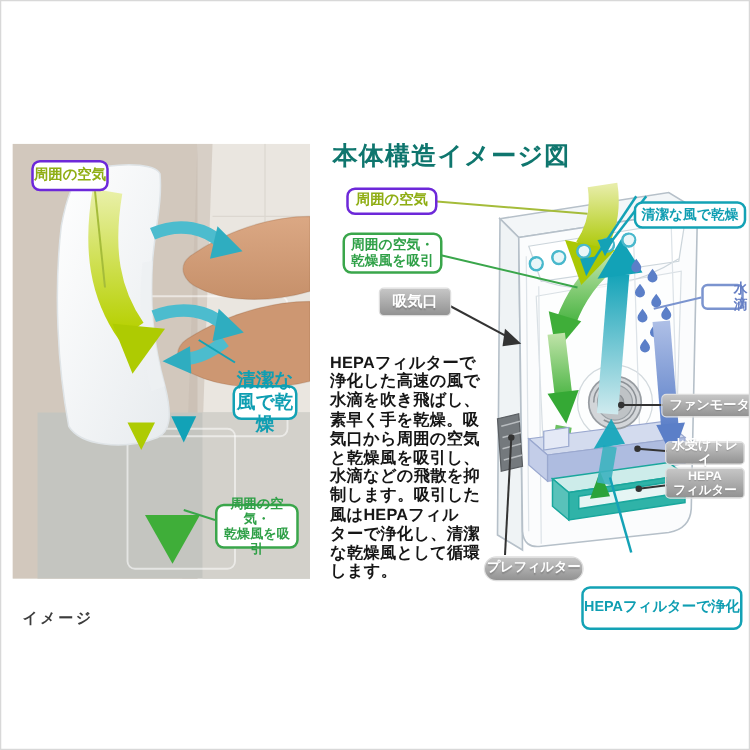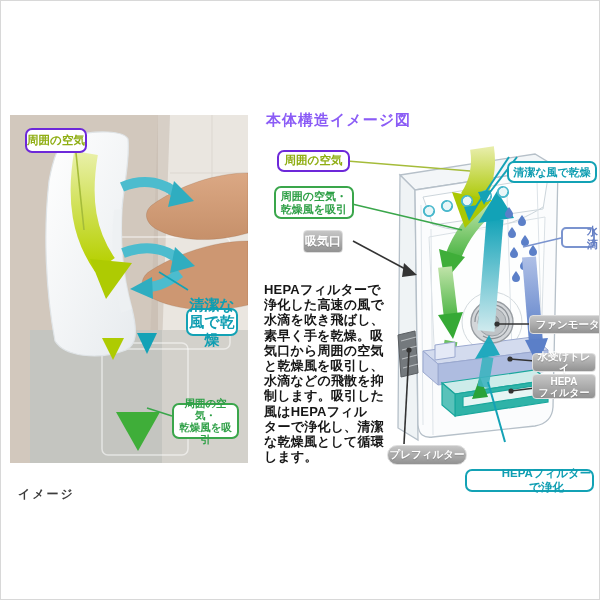--- a/index.html
+++ b/index.html
@@ -13,21 +13,21 @@
   
   .lbl{position:absolute;z-index:6;display:flex;align-items:center;justify-content:center;
        text-align:center;font-weight:bold;background:#fff;white-space:pre-line;
        box-sizing:border-box;line-height:1.15;}
   .yg{border:2px solid #6d28d9;color:#8fae14;border-radius:7px;font-size:11.5px;}
   .gr{border:2px solid #3aa64b;color:#2fa047;border-radius:7px;font-size:11px;}
   .tl{border:2px solid #13a2b5;color:#0f9eb2;border-radius:7px;font-size:11px;margin-top:26px;}
   .bl{border:2px solid #7b94cf;color:#667fc4;border-radius:5px;font-size:11px;}
   .gy{background:linear-gradient(180deg,#c6c6c6,#929292);color:#fff;border-radius:4px;
       border:1px solid #dedede;font-size:10.5px;line-height:1.1;text-shadow:0 1px 1px rgba(0,0,0,.18);}
-  .title{position:absolute;left:266px;top:111px;font-size:15px;font-weight:800;color:#8b5cf6;
+  .title{position:absolute;left:266px;top:111px;font-size:20px;font-weight:800;color:#0f766e;
          letter-spacing:1px;z-index:6;}
   .desc{position:absolute;left:264px;top:282px;width:134px;font-size:13px;line-height:15.2px;
         font-weight:600;color:#161616;white-space:pre-line;letter-spacing:.2px;z-index:6;}
   .caption{position:absolute;left:18px;top:443px;font-size:12px;color:#3c3c3c;
            letter-spacing:2px;z-index:6;font-weight:600;margin-top:43px;}
 </style>
 </head>
 <body>
 
 <div class="frame"></div>
@@ -278,21 +278,21 @@
 水滴などの飛散を抑
 制します。吸引した
 風はHEPAフィル
 ターで浄化し、清潔
 な乾燥風として循環
 します。</div>
 
 <div class="lbl yg" style="left:277px;top:150px;width:73px;height:22px;">周囲の空気</div>
 <div class="lbl gr" style="left:274px;top:186px;width:80px;height:33px;">周囲の空気・
 乾燥風を吸引</div>
-<div class="lbl gy" style="left:303px;top:230px;width:40px;height:23px;font-size:12px;">吸気口</div>
+<div class="lbl gy" style="left:303px;top:230px;width:58px;height:23px;font-size:12px;">吸気口</div>
 <div class="lbl tl" style="left:507px;top:135px;width:90px;height:22px;">清潔な風で乾燥</div>
 <div class="lbl bl" style="left:561px;top:227px;width:34px;height:21px;padding-left:29px;">水滴</div>
 <div class="lbl gy" style="left:529px;top:315px;width:88px;height:19px;">ファンモーター</div>
 <div class="lbl gy" style="left:532px;top:353px;width:64px;height:19px;text-align:center;">水受けトレイ</div>
 <div class="lbl gy" style="left:532px;top:374px;width:64px;height:25px;font-size:10px;">HEPA
 フィルター</div>
 <div class="lbl gy" style="left:387px;top:445px;width:80px;height:20px;border-radius:10px;">プレフィルター</div>
-<div class="lbl tl" style="left:465px;top:443px;width:129px;height:23px;font-size:11.5px;padding-left:34px;">HEPAフィルターで浄化</div>
+<div class="lbl tl" style="left:465px;top:443px;width:129px;height:35px;font-size:11.5px;">HEPAフィルターで浄化</div>
 
 </body></html>

